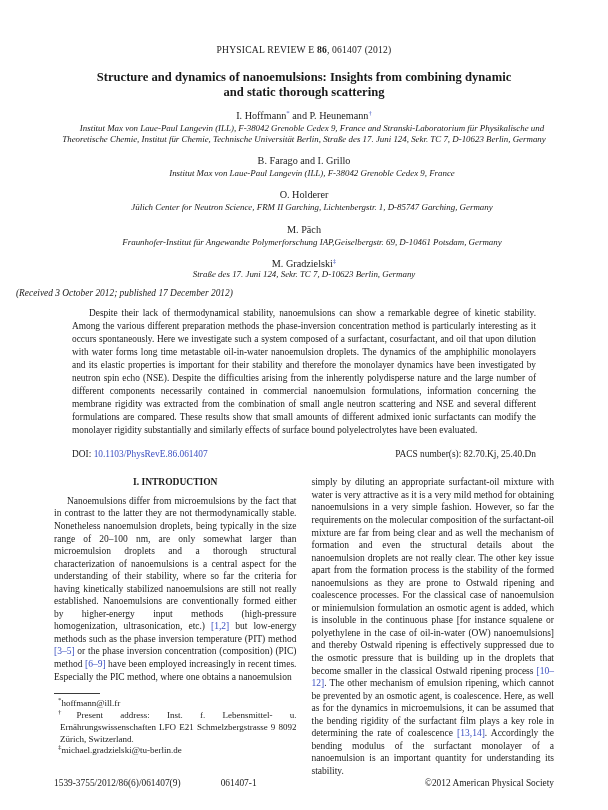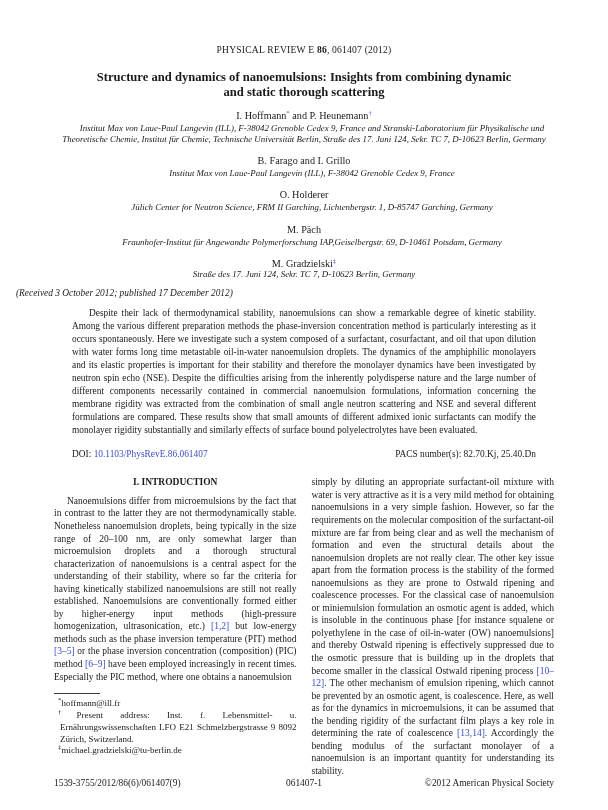--- a/index.html
+++ b/index.html
@@ -29,21 +29,21 @@
   .para { text-indent:13px; }
   .para-cont { text-indent:0; }
   .footnotes { margin-top:auto; font-size:9px; line-height:11.9px; text-align:justify; }
   .fn-rule { width:46px; border-top:1px solid #3a3a3a; margin-bottom:4px; }
   .fn { padding-left:6px; text-indent:-2px; }
   sup { font-size:6.8px; line-height:0; vertical-align:super; }
   .lnk { color:var(--link); }
   .footer { position:absolute; left:38px; right:38px; bottom:22px; display:flex; font-size:9.4px; }
   .footer > span { flex:1; }
   .footer .f-left { text-align:left; }
-  .footer .f-center { text-align:center; }
+  .footer .f-center { }
   .footer .f-right { text-align:right; }
 </style>
 </head>
 <body>
 
 <div class="page">
 
   <div class="running-head"><span>PHYSICAL REVIEW E </span><b>86</b><span>, 061407 (2012)</span></div>
 
   <div class="title">

